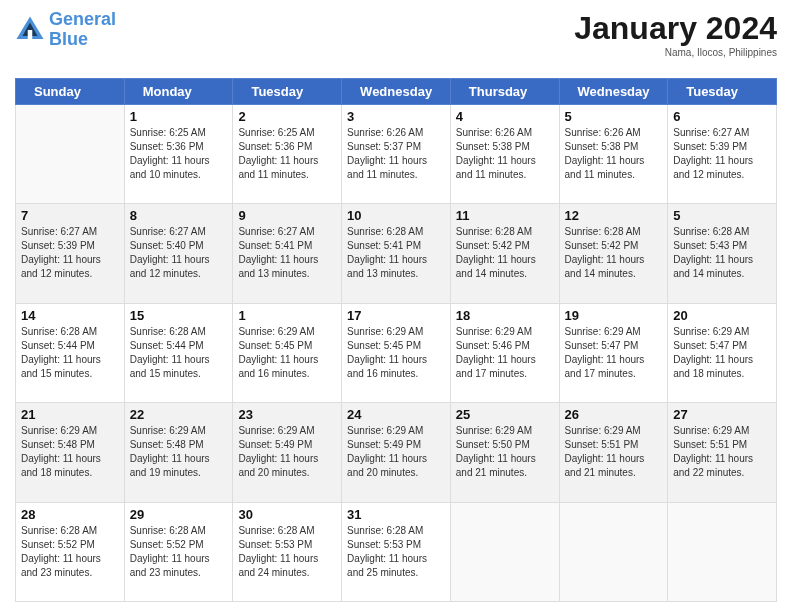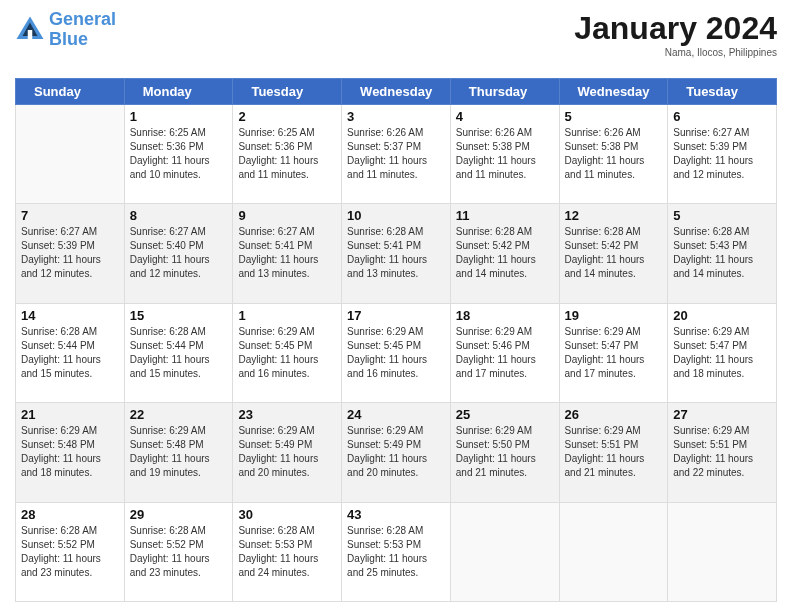--- a/index.html
+++ b/index.html
@@ -348,21 +348,21 @@
 and 23 minutes.</div>
           </td>
           <td>
             <span class="day-num">30</span>
             <div class="day-info" style="white-space: pre-line;">Sunrise: 6:28 AM
 Sunset: 5:53 PM
 Daylight: 11 hours
 and 24 minutes.</div>
           </td>
           <td>
-            <span class="day-num">43</span>
+            <span class="day-num">31</span>
             <div class="day-info" style="white-space: pre-line;">Sunrise: 6:28 AM
 Sunset: 5:53 PM
 Daylight: 11 hours
 and 25 minutes.</div>
           </td>
           <td class="empty"></td>
           <td class="empty"></td>
           <td class="empty"></td>
         </tr>
       </tbody>

